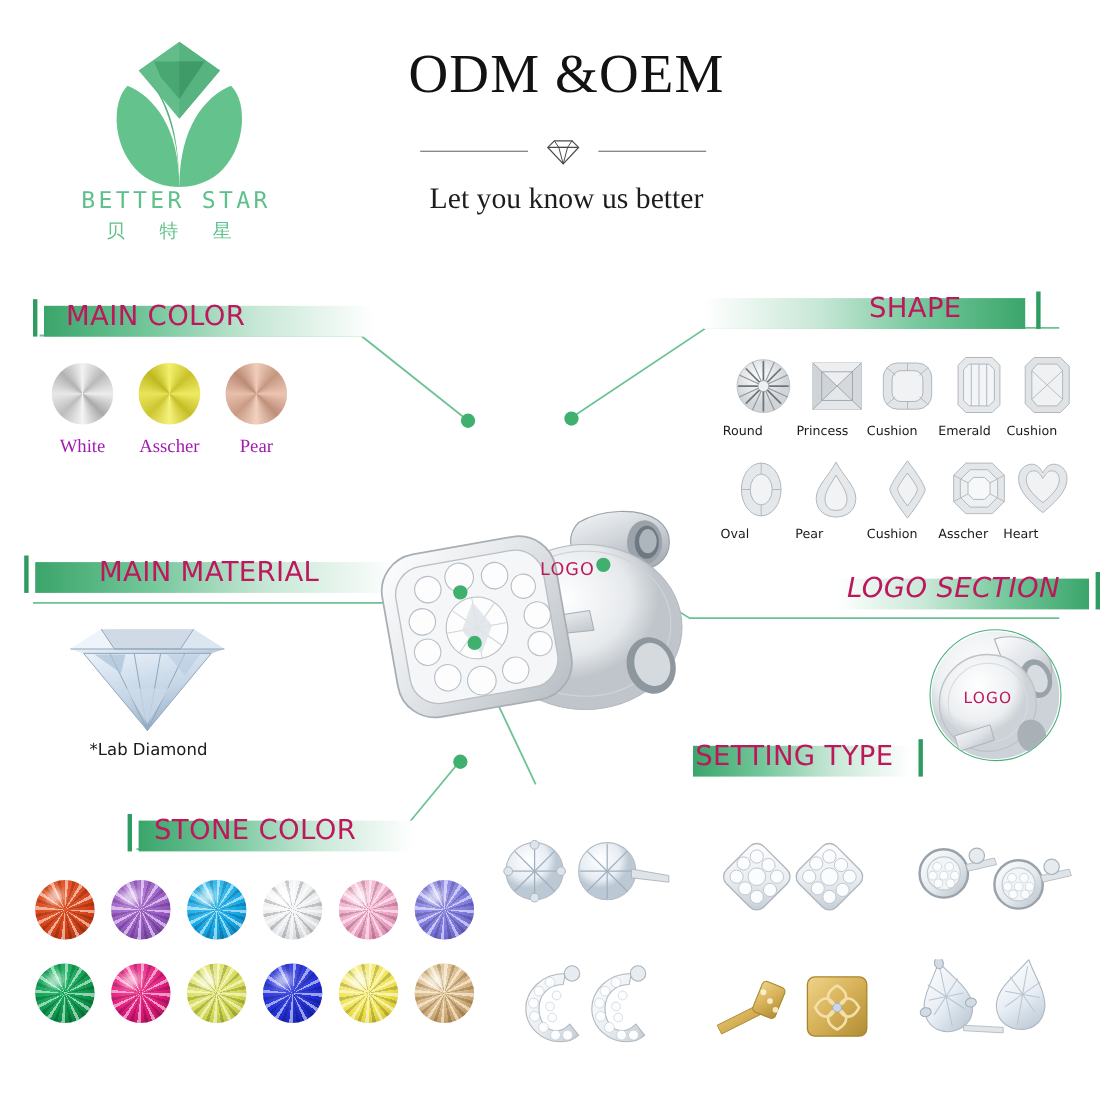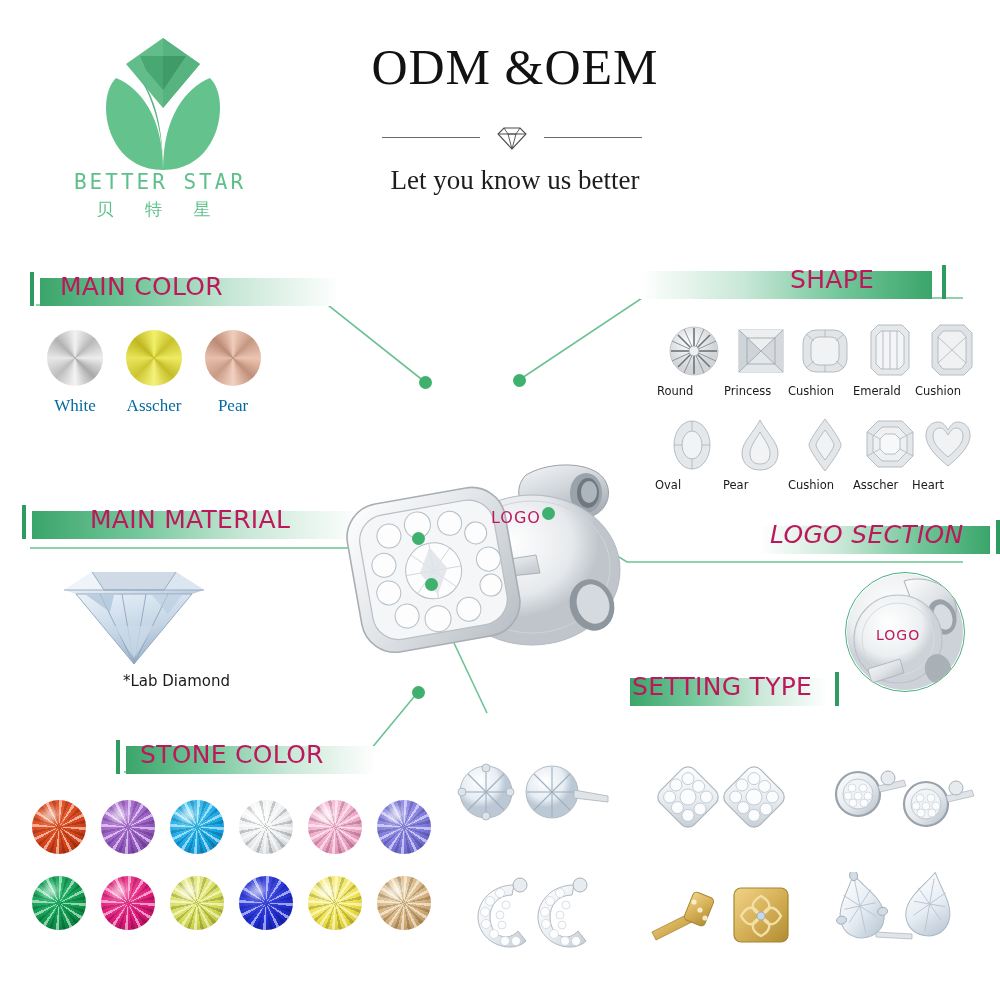--- a/index.html
+++ b/index.html
@@ -56,21 +56,21 @@
   }
 
   
   .metal{position:absolute;width:56px;height:56px;border-radius:50%;}
   .metal.white{background:
      conic-gradient(from 0deg,#f2f2f2,#b9b9b9,#ededed,#a9a9a9,#f4f4f4,#bdbdbd,#e8e8e8,#b2b2b2,#f2f2f2);}
   .metal.yellow{background:
      conic-gradient(from 0deg,#f2f06a,#c9c22c,#eeea62,#c5bd26,#f5f27a,#cdc632,#e9e45a,#bfb820,#f2f06a);}
   .metal.rose{background:
      conic-gradient(from 0deg,#f0cdbb,#c59782,#ecc5b2,#bf8f79,#f2d1c0,#c99b86,#e7bfab,#bb8b75,#f0cdbb);}
-  .metal-cap{position:absolute;width:90px;text-align:center;font-size:17px;color:#0369a1;
+  .metal-cap{position:absolute;width:90px;text-align:center;font-size:17px;color:#a21caf;
     font-family:"Liberation Serif", serif;}
 
   
   .gem{position:absolute;}
   .gem-cap{position:absolute;width:74px;text-align:left;font-size:11.5px;color:#1a1a1a;
     font-family:"DejaVu Sans", sans-serif;}
 
   
   .stone{position:absolute;width:54px;height:54px;border-radius:50%;}
   .stone::after{
@@ -351,21 +351,21 @@
         <line x1="52" y1="26" x2="86" y2="96"></line>
           <line x1="120" y1="26" x2="86" y2="96"></line>
         <line x1="74" y1="26" x2="86" y2="96"></line>
           <line x1="98" y1="26" x2="86" y2="96"></line>
       </g>
       <polygon points="38,27 66,27 62,44" fill="#a8c0d6" opacity="0.7"></polygon>
       <polygon points="104,27 134,27 120,46" fill="#b6cbdf" opacity="0.6"></polygon>
       <polygon points="66,58 106,58 86,90" fill="#cddcea" opacity="0.7"></polygon>
     </svg>
   </div>
-  <div style="position:absolute;left:40px;top:672px;width:190px;text-align:right;font-size:15px;color:#1a1a1a;font-family:'DejaVu Sans',sans-serif;">*Lab Diamond</div>
+  <div style="position:absolute;left:40px;top:672px;width:190px;text-align:center;font-size:15px;color:#1a1a1a;font-family:'DejaVu Sans',sans-serif;">*Lab Diamond</div>
 
   <div class="prod" style="left:340px;top:455px;">
     <svg width="320" height="260" viewBox="0 0 320 260">
       <defs>
         <linearGradient id="mtl" x1="0" y1="0" x2="1" y2="1">
           <stop offset="0%" stop-color="#ffffff"></stop>
             <stop offset="45%" stop-color="#e3e6e9"></stop>
             <stop offset="100%" stop-color="#b6bcc2"></stop>
         </linearGradient>
         <linearGradient id="mtl2" x1="0" y1="0" x2="0.6" y2="1">

